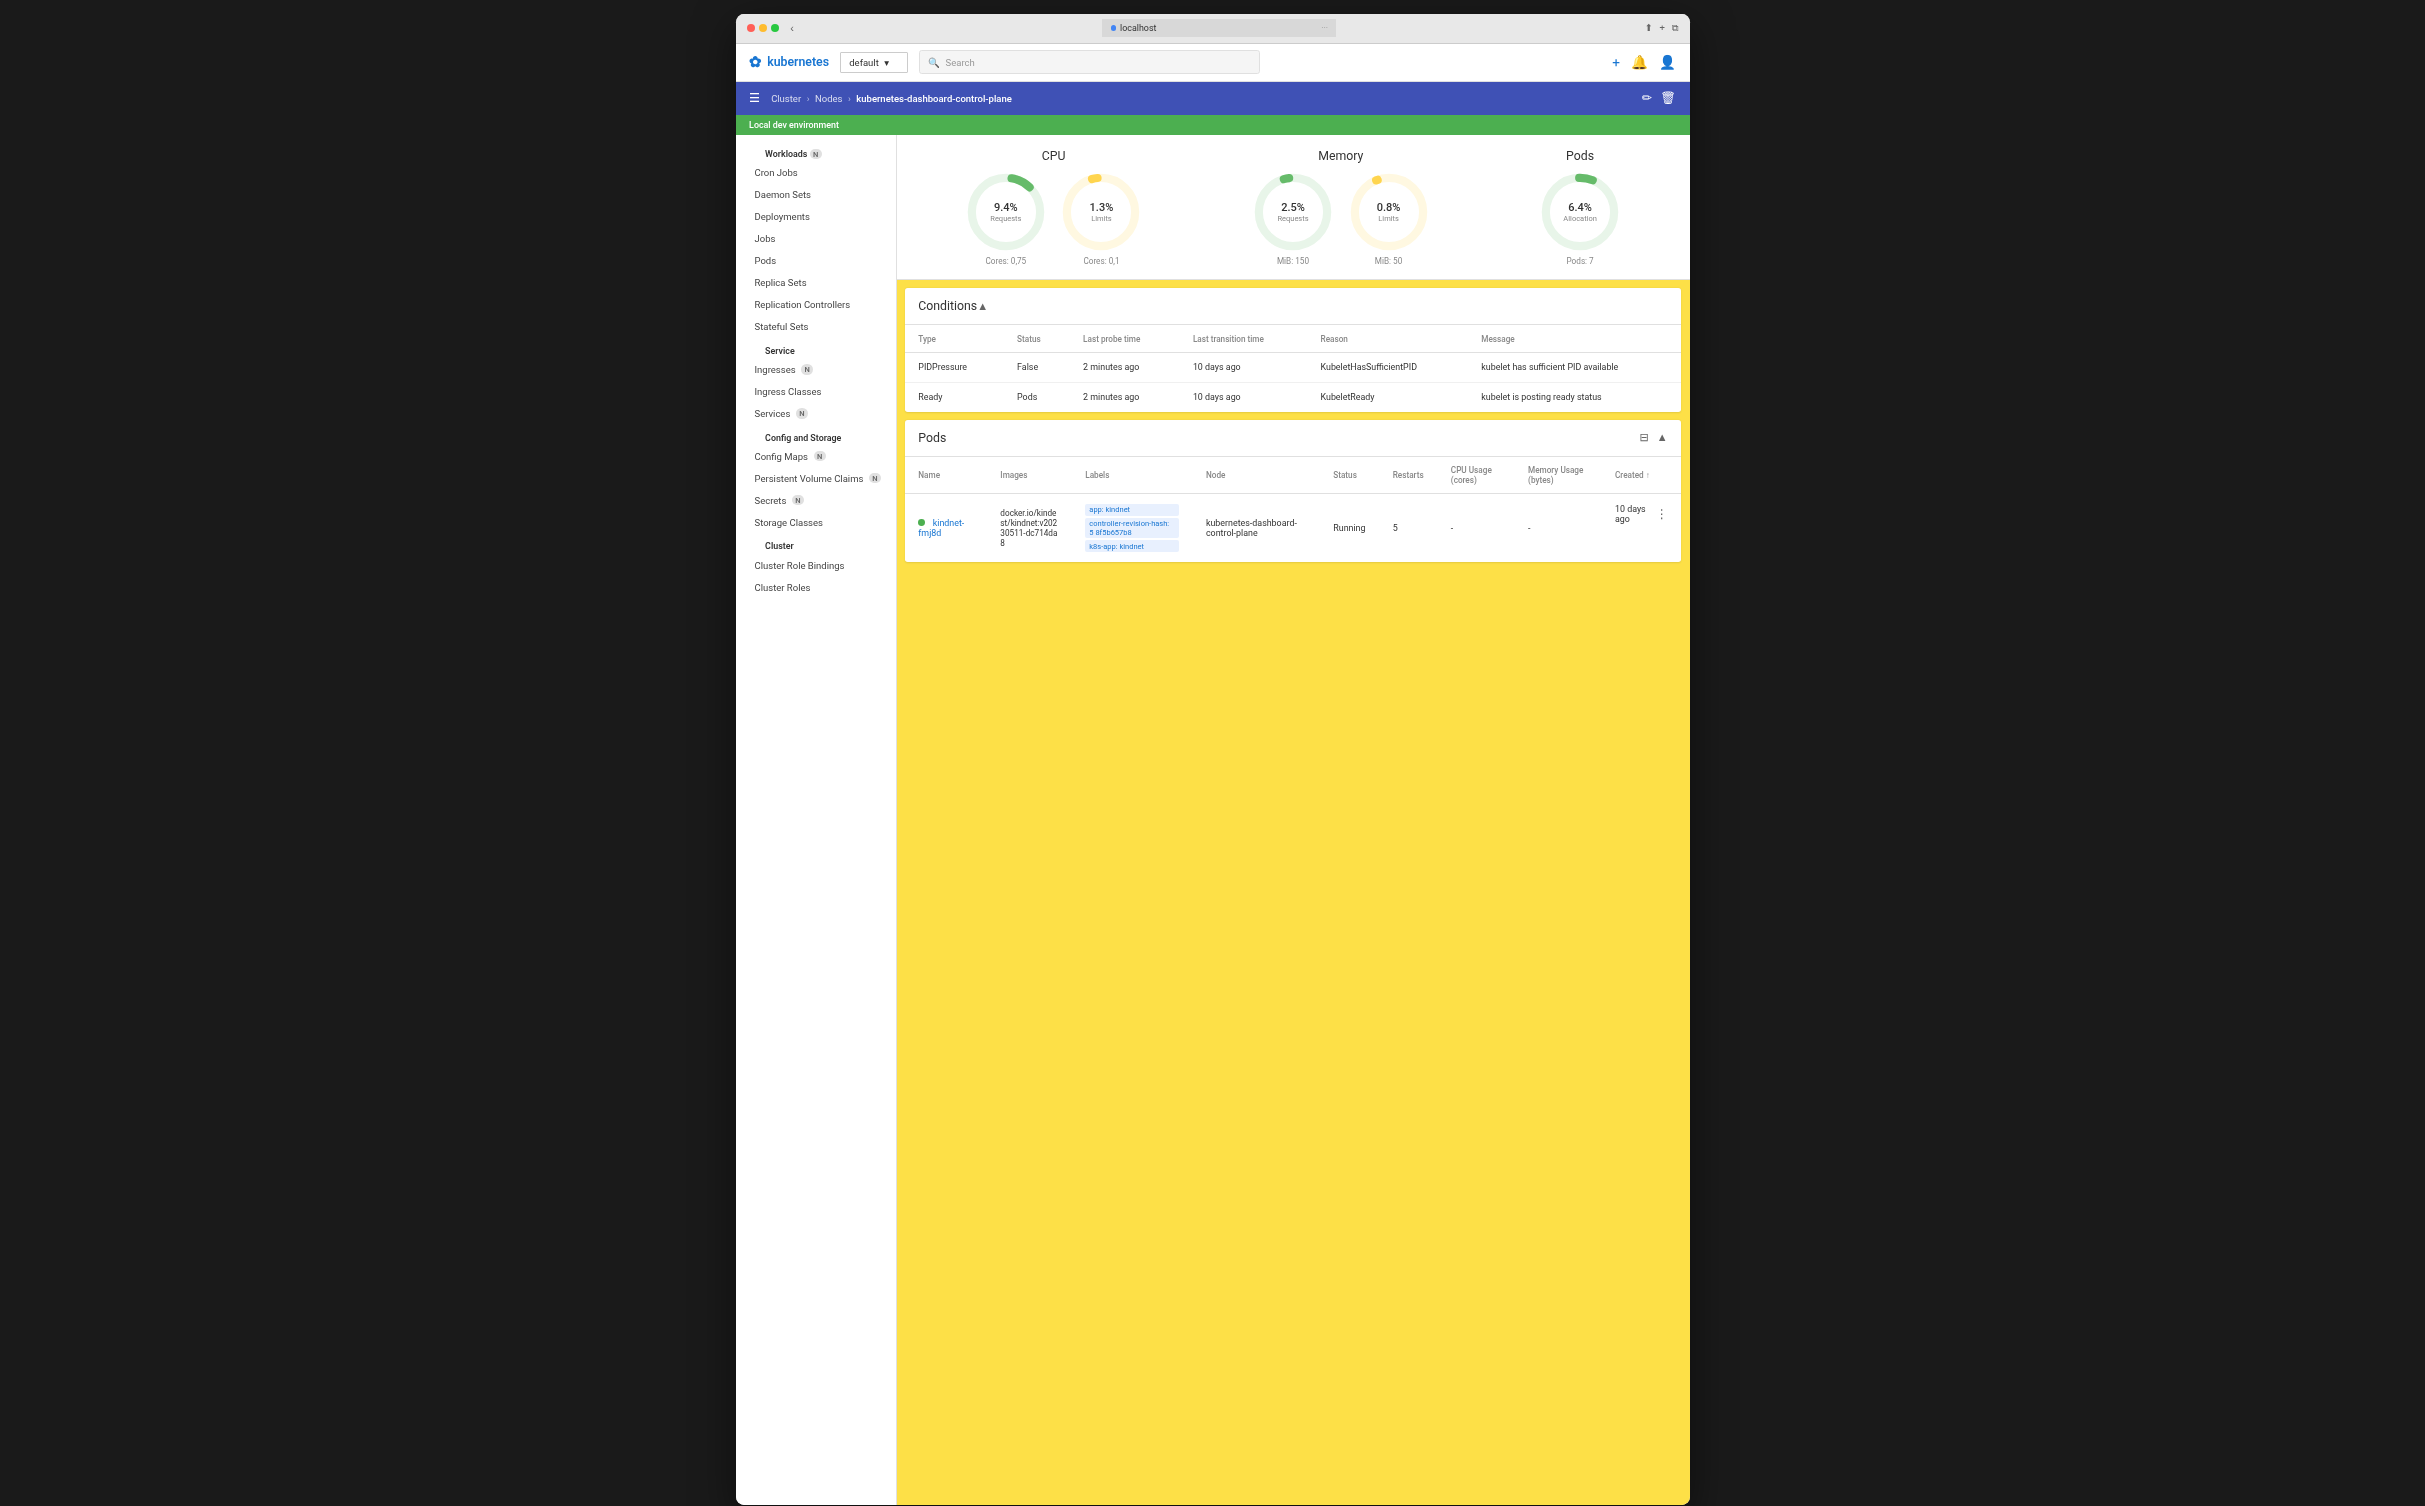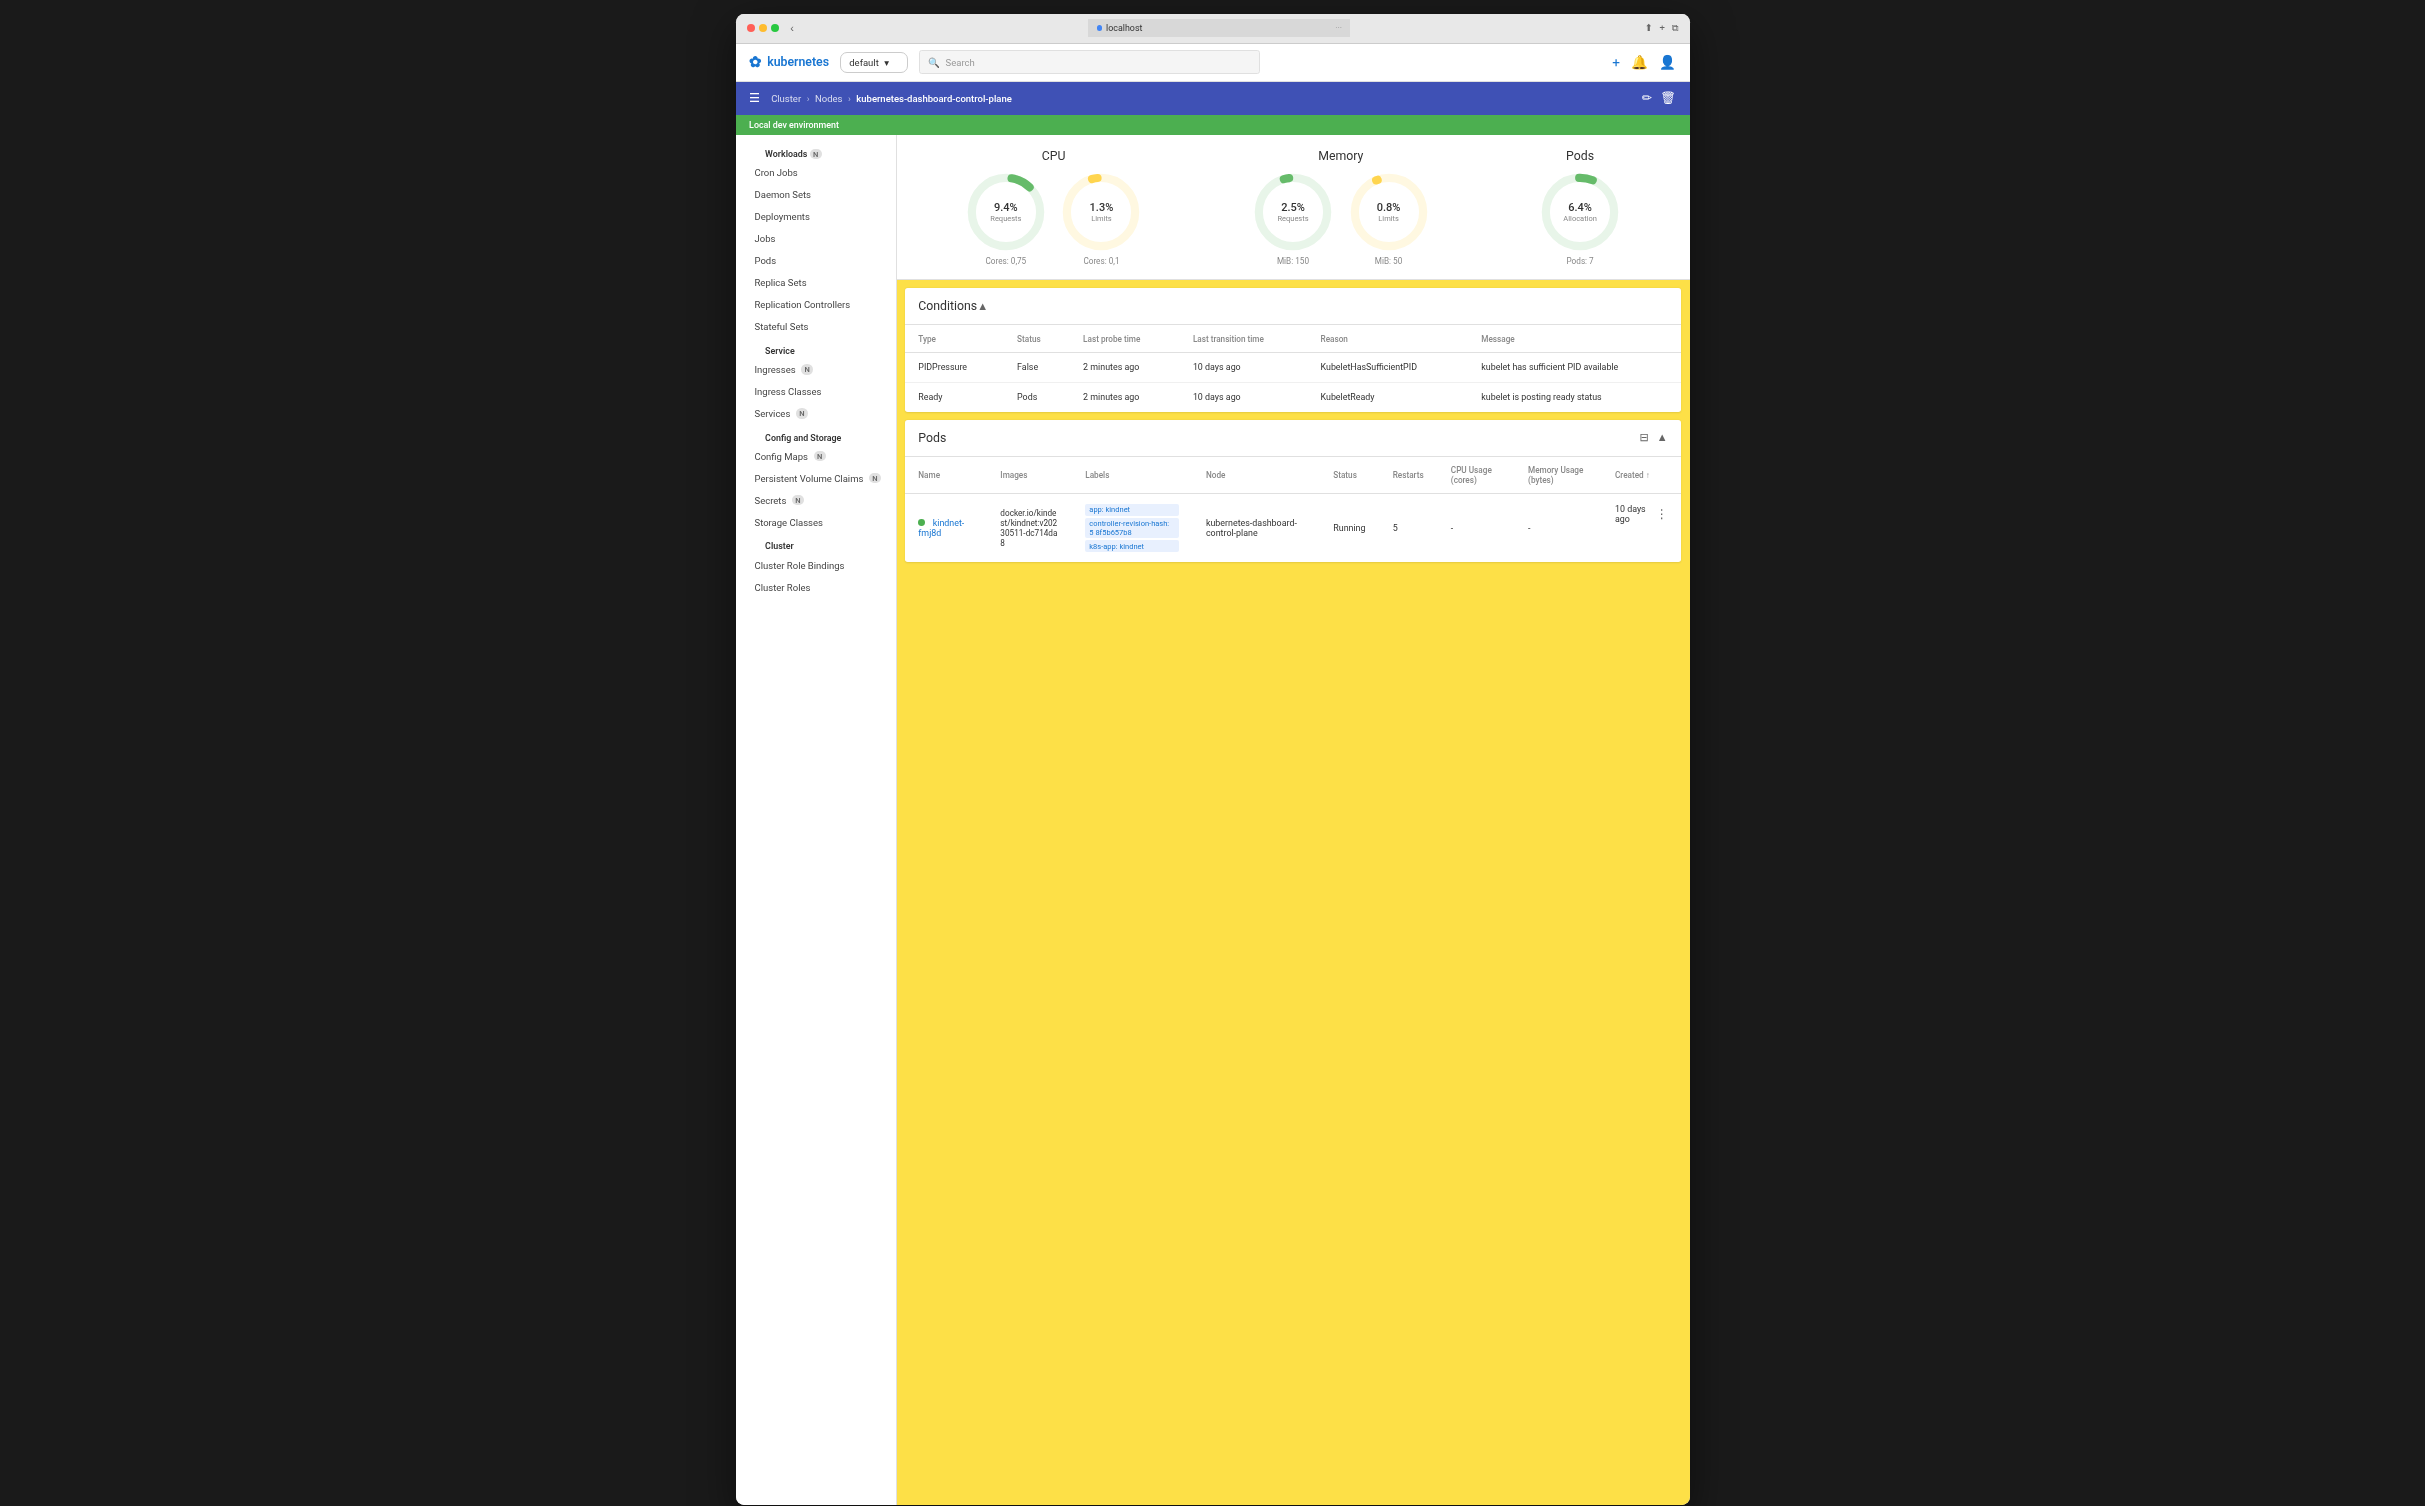--- a/index.html
+++ b/index.html
@@ -34,21 +34,21 @@
     .tl.red { background: #ff5f57; }
     .tl.yellow { background: #febc2e; }
     .tl.green { background: #28c840; }
     .nav-btn { background: none; border: none; cursor: pointer; color: #666; font-size: 11px; margin-left: 5.5px; }
     .url-bar {
       flex: 1;
       display: flex;
       justify-content: center;
     }
     .url-input {
-      width: 262px;
+      width: 234px;
       height: 17.7px;
       background: #d8d8d8;
       border: none;
       border-radius: 0;
       display: flex;
       align-items: center;
       justify-content: center;
       gap: 4.1px;
       font-size: 8.9px;
       color: #333;
@@ -65,21 +65,21 @@
       align-items: center;
       padding: 0 13.6px;
       border-bottom: 0.7px solid #e0e0e0;
       gap: 11px;
     }
     .logo { display: flex; align-items: center; gap: 5.5px; color: #1976d2; font-weight: 600; font-size: 12.3px; }
     .logo-icon { color: #1976d2; font-size: 15px; }
     .namespace-select {
       background: white;
       border: 0.7px solid #ccc;
-      border-radius: 7px;
+      border-radius: 1px;
       padding: 4.1px 8.2px;
       font-size: 9.5px;
       color: #333;
       cursor: pointer;
       display: flex;
       align-items: center;
       gap: 5.5px;
       min-width: 68px;
     }
     .search-bar {

